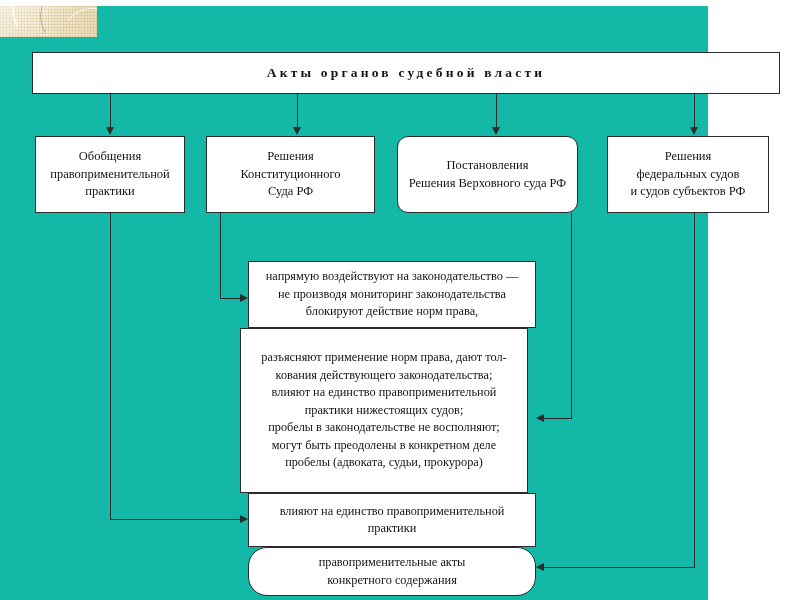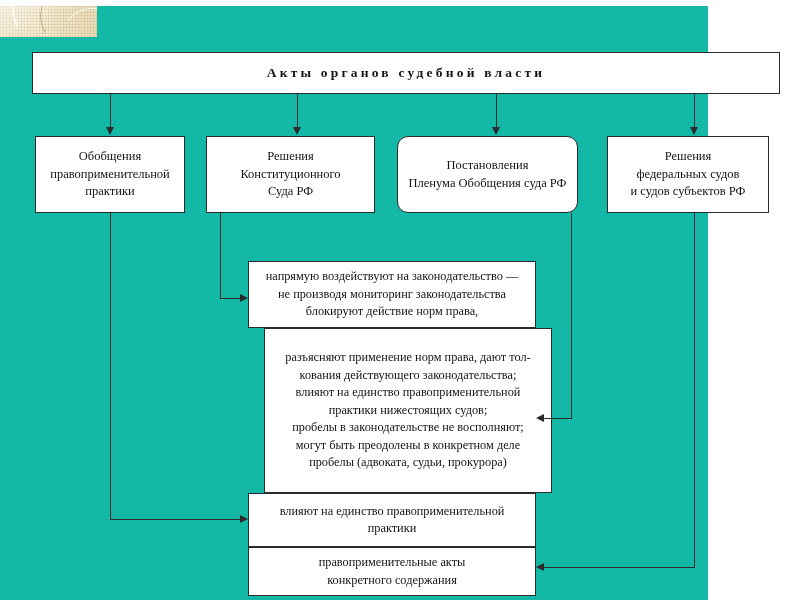--- a/index.html
+++ b/index.html
@@ -127,60 +127,60 @@
     <div>
       <span class="txt">Решения</span>
       <span class="txt">Конституционного</span>
       <span class="txt">Суда РФ</span>
     </div>
   </div>
 
   <div class="node cat-node" style="left:397px; top:130px; width:181px; height:77px;border-radius:11px;">
     <div>
       <span class="txt">Постановления</span>
-      <span class="txt">Пленума Обобщения суда РФ</span>
+      <span class="txt">Решения Верховного суда РФ</span>
     </div>
   </div>
 
   <div class="node cat-node" style="left:607px; top:130px; width:162px; height:77px;">
     <div>
       <span class="txt">Решения</span>
       <span class="txt">федеральных судов</span>
       <span class="txt">и судов субъектов РФ</span>
     </div>
   </div>
 
   <div class="node eff-node" style="left:248px; top:255px; width:288px; height:67px;">
     <div>
       <span class="txt">напрямую воздействуют на законодательство —</span>
       <span class="txt">не производя мониторинг законодательства</span>
       <span class="txt">блокируют действие норм права,</span>
     </div>
   </div>
 
-  <div class="node eff-node" style="left:264px; top:322px; width:288px; height:165px;">
+  <div class="node eff-node" style="left:240px; top:322px; width:288px; height:165px;">
     <div>
       <span class="txt">разъясняют применение норм права, дают тол-</span>
       <span class="txt">кования действующего законодательства;</span>
       <span class="txt">влияют на единство правоприменительной</span>
       <span class="txt">практики нижестоящих судов;</span>
       <span class="txt">пробелы в законодательстве не восполняют;</span>
       <span class="txt">могут быть преодолены в конкретном деле</span>
       <span class="txt">пробелы (адвоката, судьи, прокурора)</span>
     </div>
   </div>
 
   <div class="node eff-node" style="left:248px; top:487px; width:288px; height:54px;">
     <div>
       <span class="txt">влияют на единство правоприменительной</span>
       <span class="txt">практики</span>
     </div>
   </div>
 
-  <div class="node eff-node" style="left:248px; top:541px; width:288px; height:49px;">
+  <div class="node eff-node" style="left:248px; top:541px; width:288px; height:49px;border-radius:19px;">
     <div>
       <span class="txt">правоприменительные акты</span>
       <span class="txt">конкретного содержания</span>
     </div>
   </div>
 
   <div class="ln-v" style="left:110px; top:207px; height:307px;"></div>
   <div class="ln-h" style="left:110px; top:513px; width:131px;"></div>
   <div class="arrow-r" style="left:240px; top:509px;"></div>
 

